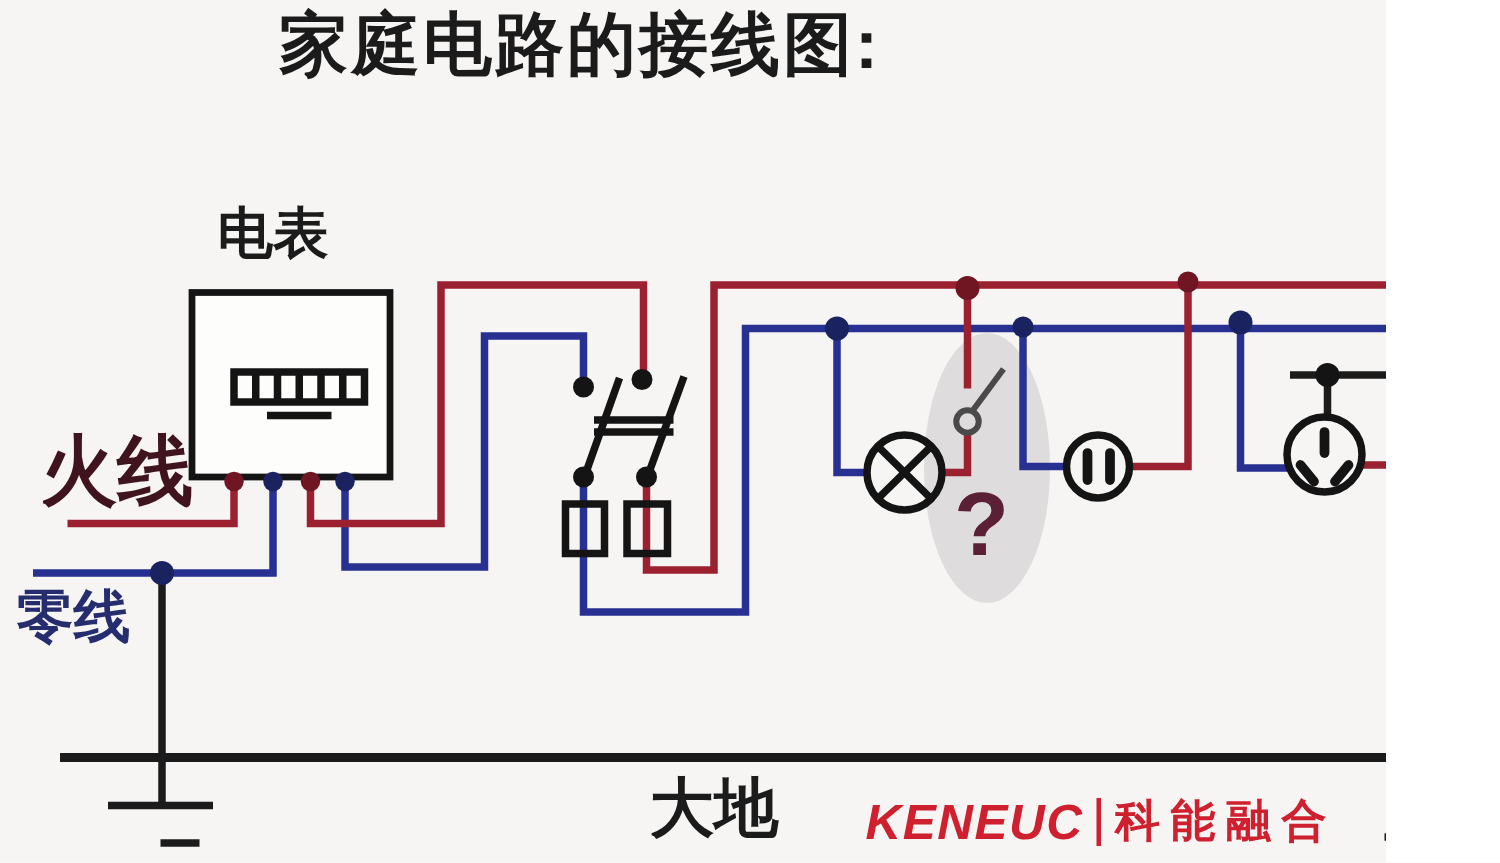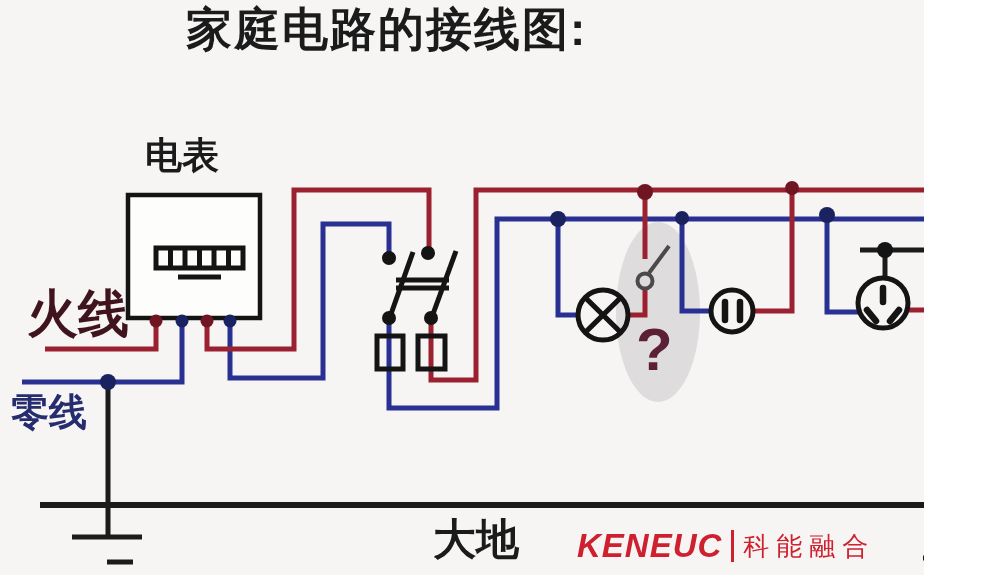--- a/index.html
+++ b/index.html
@@ -22,21 +22,21 @@
   .kwh{left:152px;top:208px;font-size:32px;font-family:"DejaVu Serif",serif;color:#0e0e0e;}
   .live-lbl{left:27px;top:288px;font-size:51px;font-weight:700;color:var(--c-live_label);}
   .volt-lbl{left:24px;top:350px;font-size:33px;font-family:"DejaVu Serif",serif;color:#2b2b33;}
   .neutral-lbl{left:11px;top:393px;font-size:38px;font-weight:700;color:var(--c-neutral_label);font-family:Liberation Serif, serif;}
   .ground-lbl{left:844px;top:433px;font-size:38px;font-weight:700;color:var(--c-title);}
   .earth-lbl{left:421px;top:518px;font-size:43px;font-weight:700;color:var(--c-title);margin-left:12px;}
   .question{left:636px;top:320px;font-size:60px;font-weight:700;color:var(--c-question);}
   .logo{position:absolute;left:577px;top:527px;display:flex;align-items:center;gap:9px;color:var(--c-logo);}
   .logo-brand{font-size:33px;font-weight:900;font-style:italic;letter-spacing:1px;}
   .logo-divider{width:3px;height:32px;background:var(--c-logo);}
-  .logo-cn{font-size:26px;font-weight:400;letter-spacing:7px;}
+  .logo-cn{font-size:30px;font-weight:700;letter-spacing:7px;}
 </style>
 </head>
 <body>
 
 <div class="stage">
 
   <svg width="1000" height="575" viewBox="0 0 1000 575">
 
     <ellipse cx="658" cy="312" rx="42" ry="90" fill="var(--c-highlight)" opacity="0.7"></ellipse>
 

